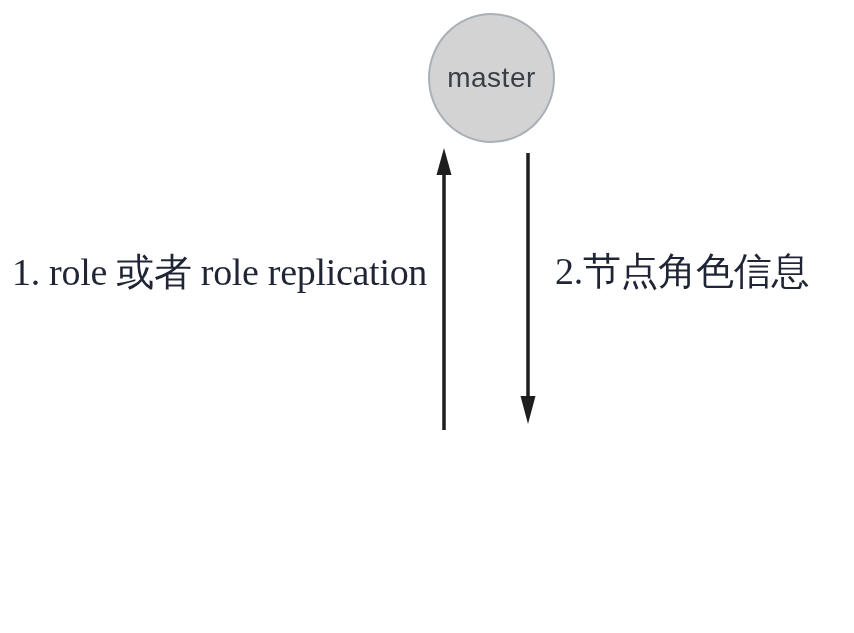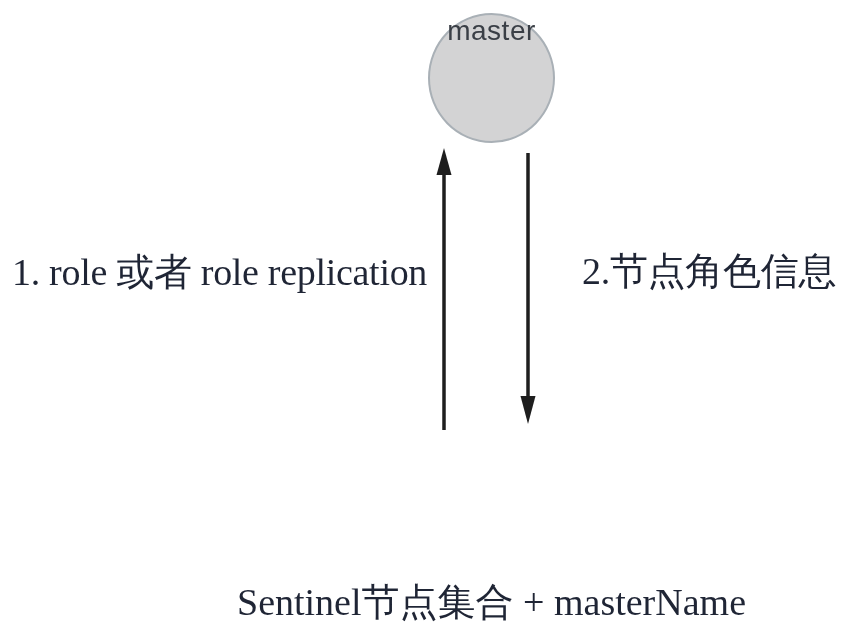--- a/index.html
+++ b/index.html
@@ -19,21 +19,21 @@
     background: var(--background);
     overflow: hidden;
     font-family: "Liberation Serif", "DejaVu Serif", serif;
   }
   .node {
     position: absolute;
     border-radius: 50%;
     background: var(--node-fill);
     border: 2px solid var(--node-border);
     display: flex;
-    align-items: flex-start;
+    align-items: center;
     justify-content: center;
   }
   .node-master { left: 428px; top: 13px; width: 127px; height: 130px; }
   .node-client { left: 427px; top: 433px; width: 128px; height: 132px; }
   .node-label {
     font-family: "Liberation Sans", "DejaVu Sans", sans-serif;
     font-size: 28px;
     color: var(--node-text);
     letter-spacing: 0.5px;
   }
@@ -47,21 +47,21 @@
   .arrow-head { fill: var(--arrow); stroke: none; }
   .edge-label {
     position: absolute;
     font-size: 38px;
     line-height: 1;
     color: var(--label-text);
     white-space: nowrap;
     letter-spacing: -0.3px;
   }
   .edge-label-left { left: 12px; top: 253px; }
-  .edge-label-right { left: 582px; top: 252px; text-align: center; }
+  .edge-label-right { left: 555px; top: 252px; text-align: center; }
   .caption {
     position: absolute;
     left: 237px; top: 583px;
     font-size: 38px;
     line-height: 1;
     color: var(--label-text);
     white-space: nowrap;
   }
 </style>
 </head>
@@ -82,15 +82,14 @@
 
   <div class="node node-master">
     <span class="node-label">master</span>
   </div>
 
 
   <div class="edge-label edge-label-left">1. role 或者 role replication</div>
 
   <div class="edge-label edge-label-right">2.节点角色信息</div>
 
-  <div class="caption">Sentinel节点集合 + masterName</div>
 
 </div>
 
 </body></html>

